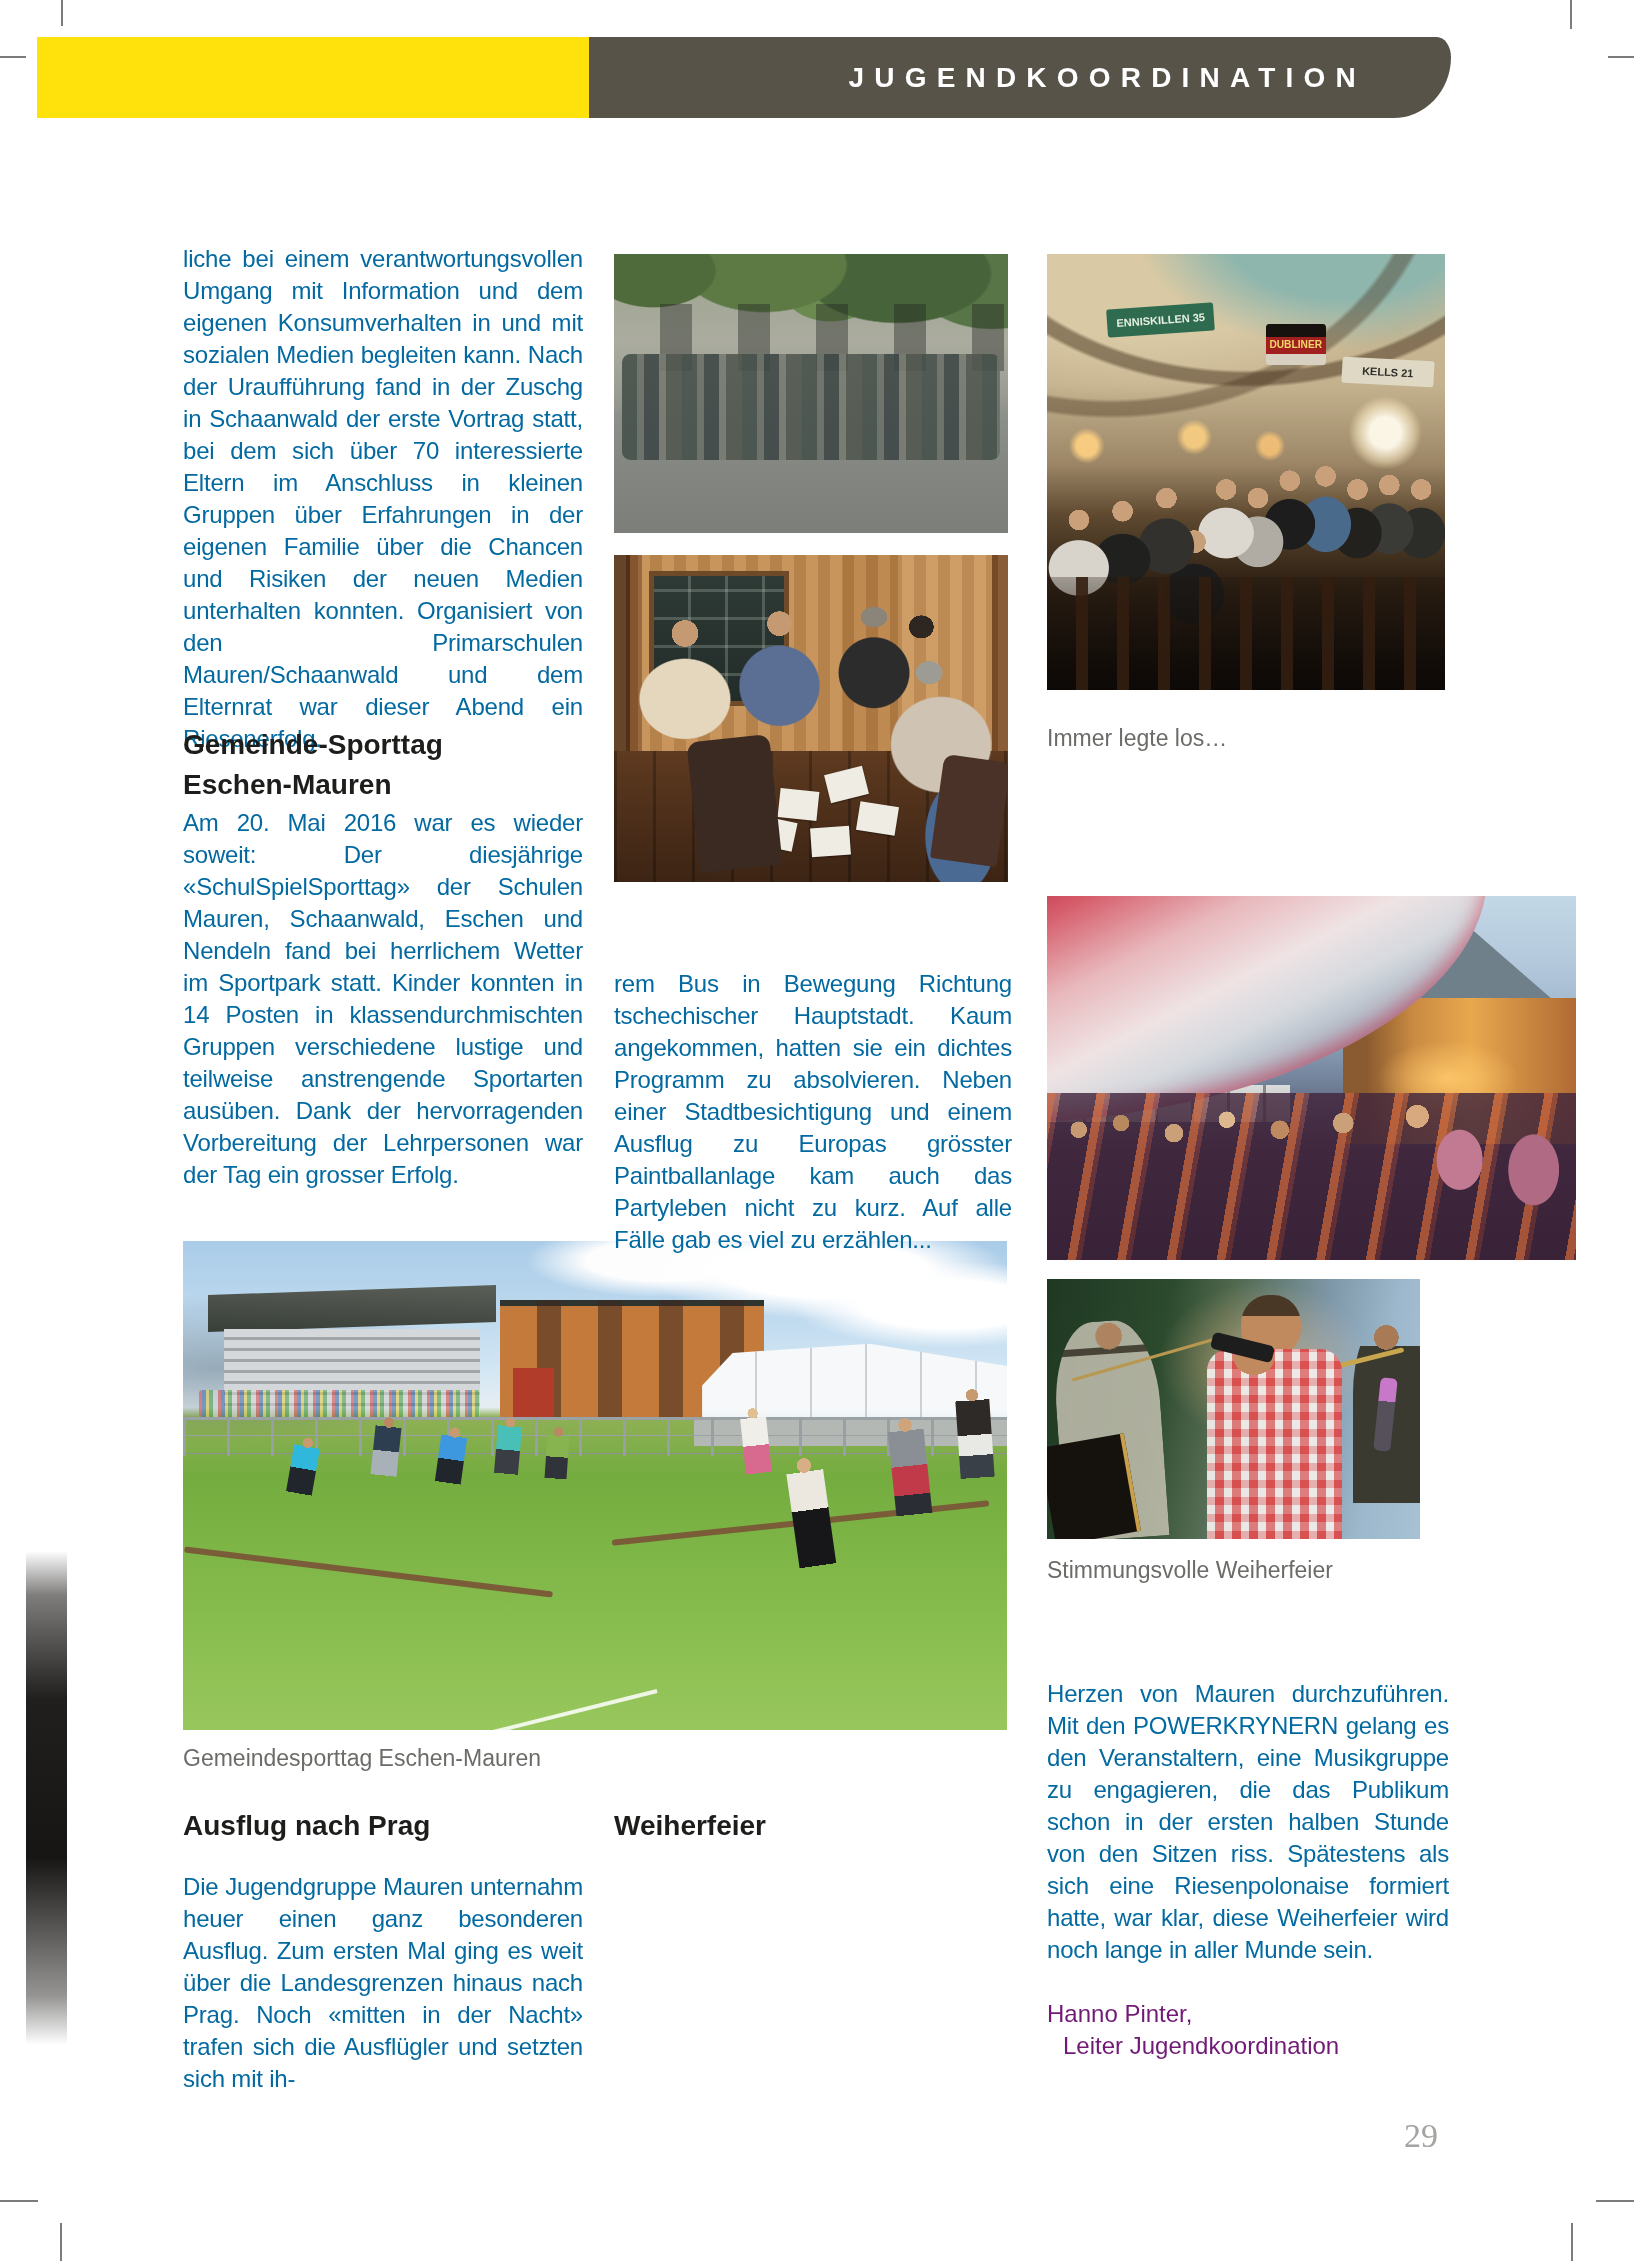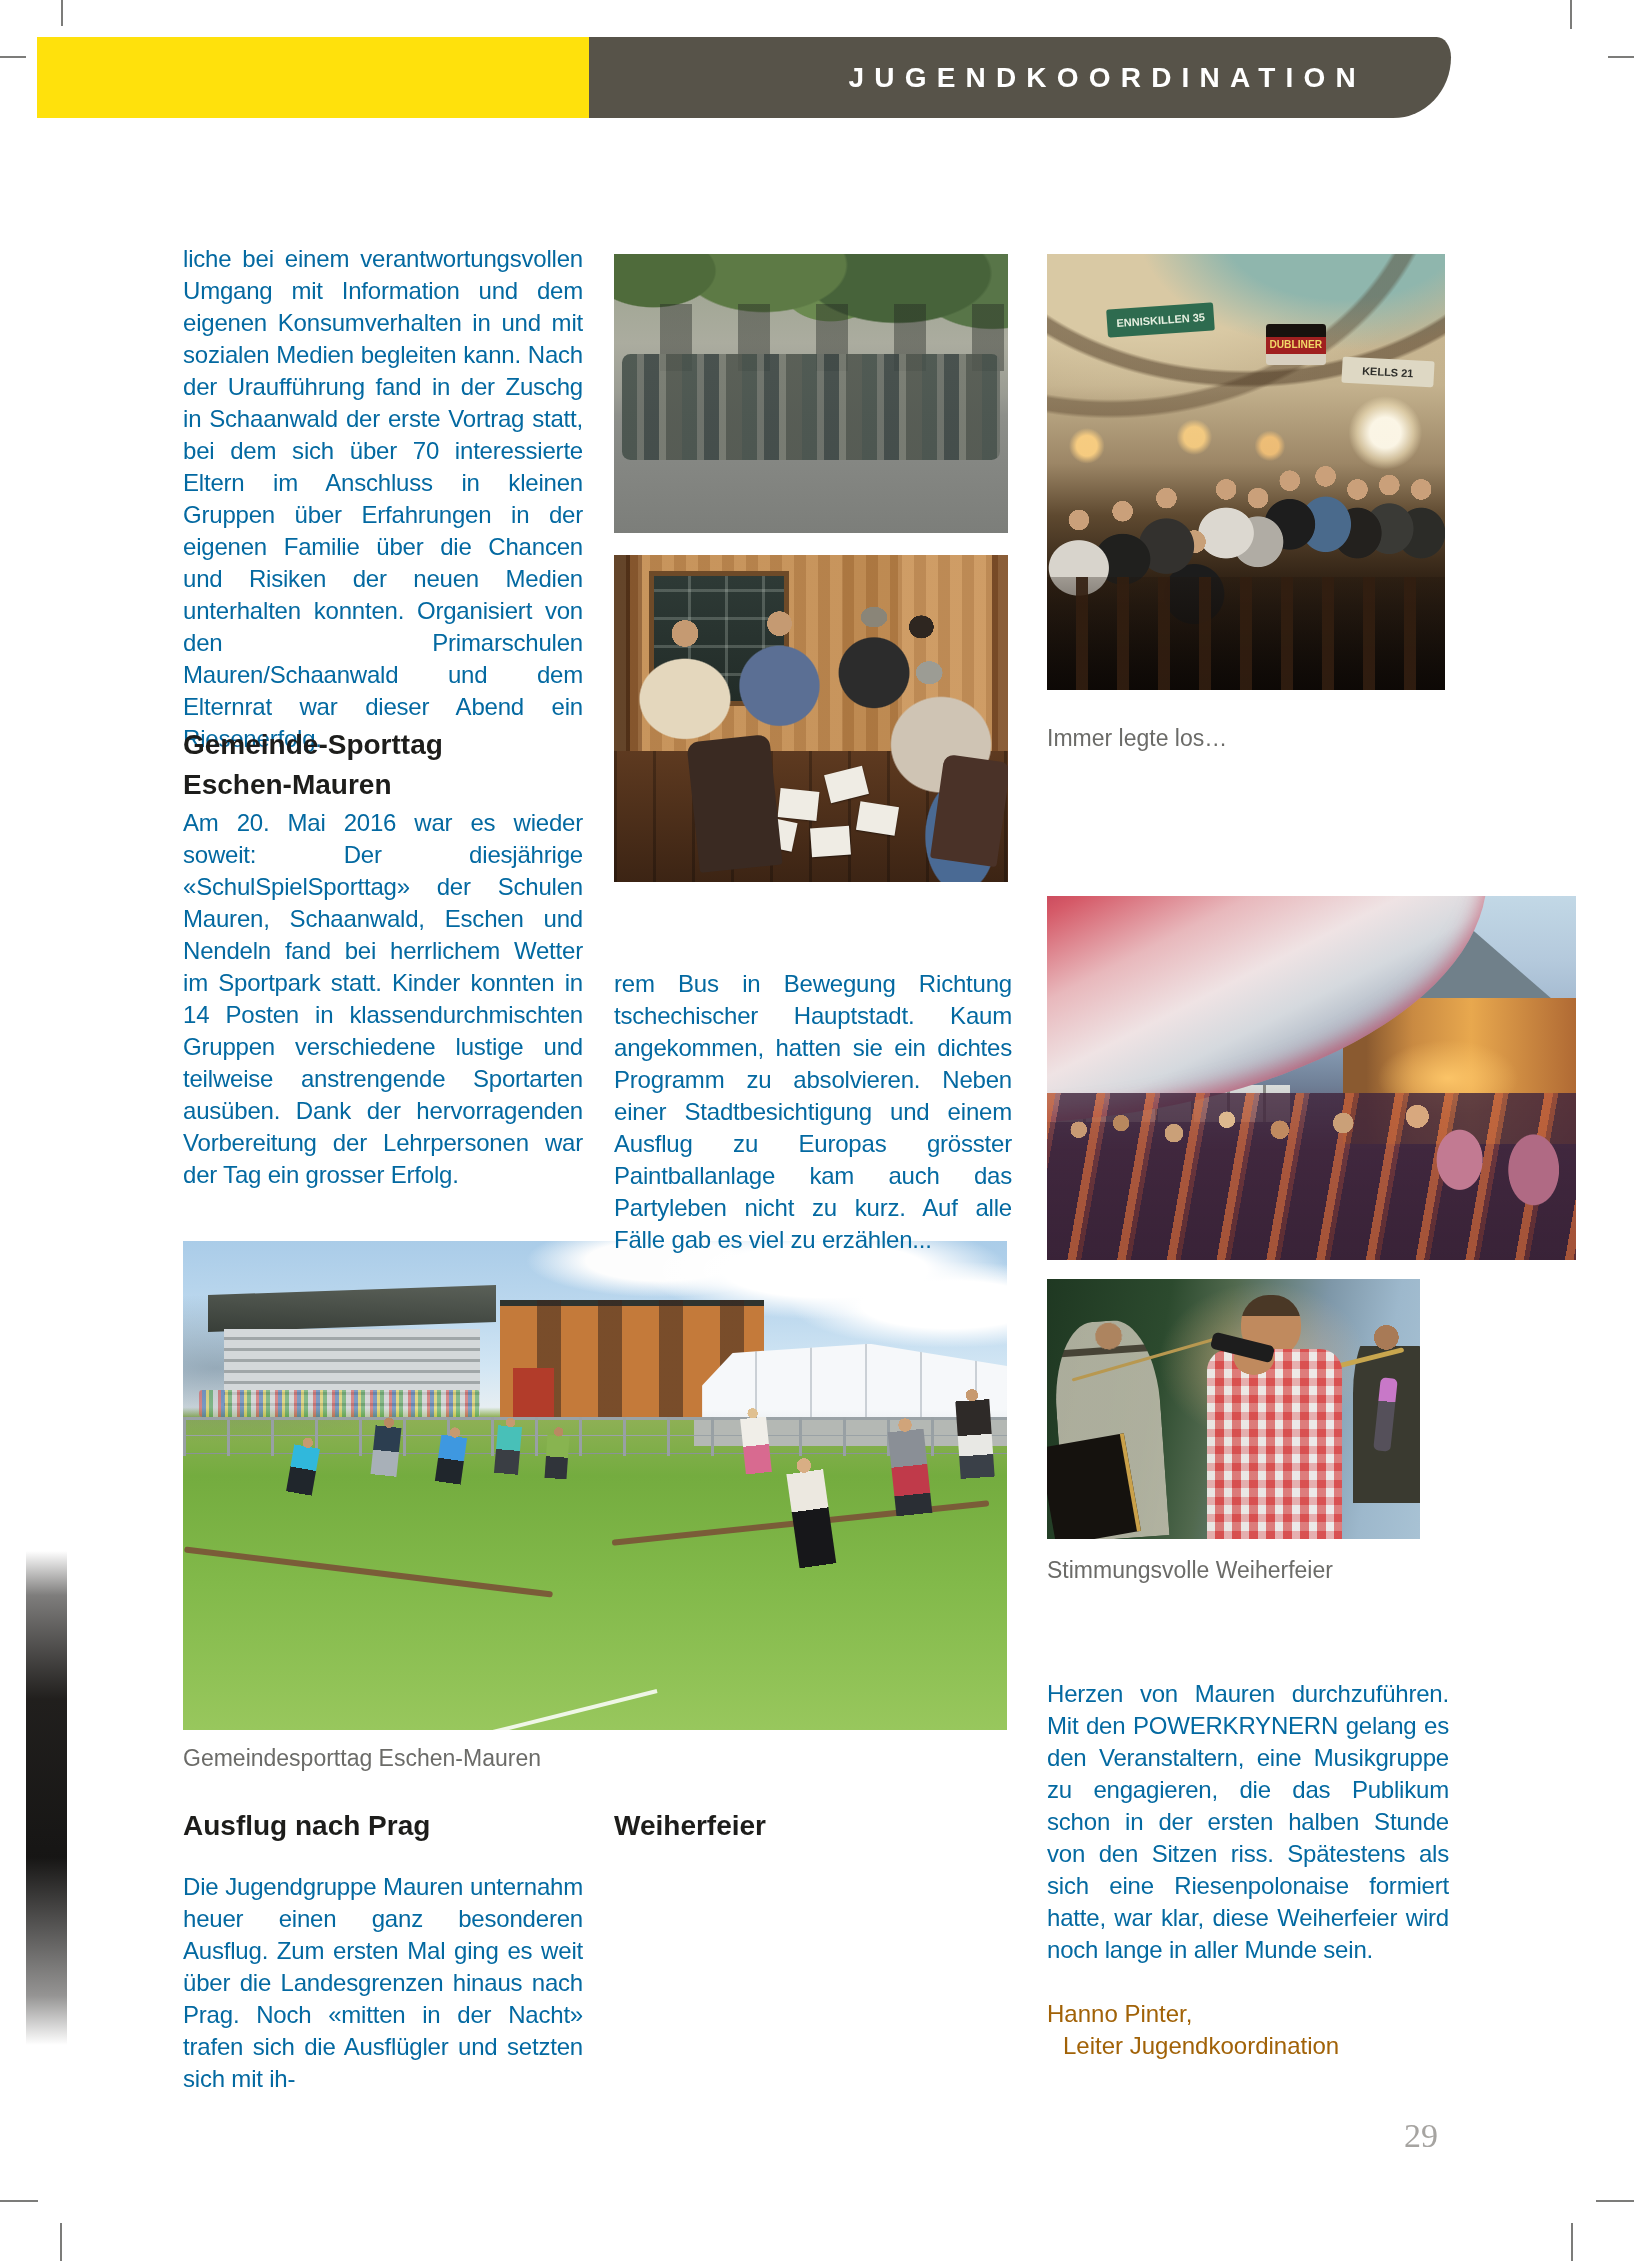--- a/index.html
+++ b/index.html
@@ -13,21 +13,21 @@
             border-radius:0 19px 77px 0 / 0 27px 81px 0;}
   .bar-title{position:absolute;right:85px;top:0;height:81px;line-height:81px;
              color:#ffffff;font-size:28px;font-weight:bold;letter-spacing:10.2px;}
   
   .col{position:absolute;width:400px;text-align:justify;font-size:24px;line-height:32px;
        letter-spacing:-0.2px;color:#0369a1;}
   .heading{position:absolute;font-size:28px;font-weight:bold;line-height:40px;color:#1d1d1b;}
   .caption{position:absolute;font-size:23px;color:#6b6b68;}
   .pagenum{position:absolute;left:1370px;top:2117px;width:68px;text-align:right;
            font-size:34px;color:#a6a4a1;font-family:"Liberation Serif",serif;}
-  .sig{position:absolute;font-size:24px;line-height:32px;color:#a16207;}
+  .sig{position:absolute;font-size:24px;line-height:32px;color:#701a75;}
   
   .photo{position:absolute;overflow:hidden;}
   .shape{position:absolute;}
   
   #ph1{left:614px;top:254px;width:394px;height:279px;background:
     radial-gradient(102px 60px at 10% 6%,#4f6b3b 0 60%,transparent 62%),
     radial-gradient(136px 77px at 38% 4%,#5d7a45 0 60%,transparent 62%),
     radial-gradient(153px 81px at 72% 7%,#47633a 0 60%,transparent 62%),
     radial-gradient(119px 68px at 96% 12%,#587548 0 60%,transparent 62%),
     radial-gradient(77px 51px at 55% 13%,#6b8a50 0 60%,transparent 62%),

